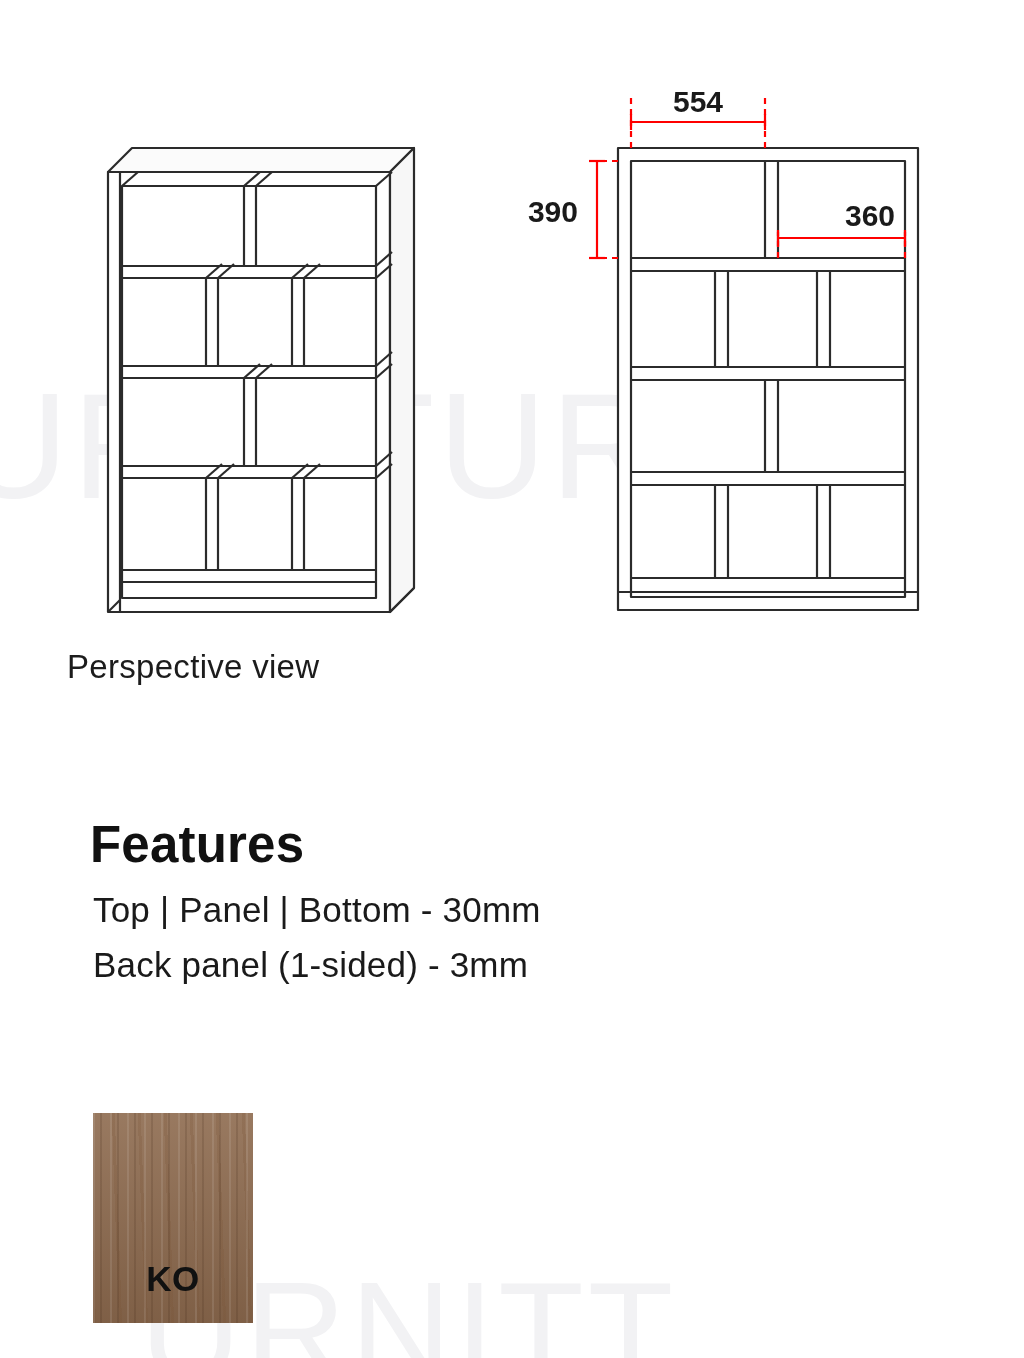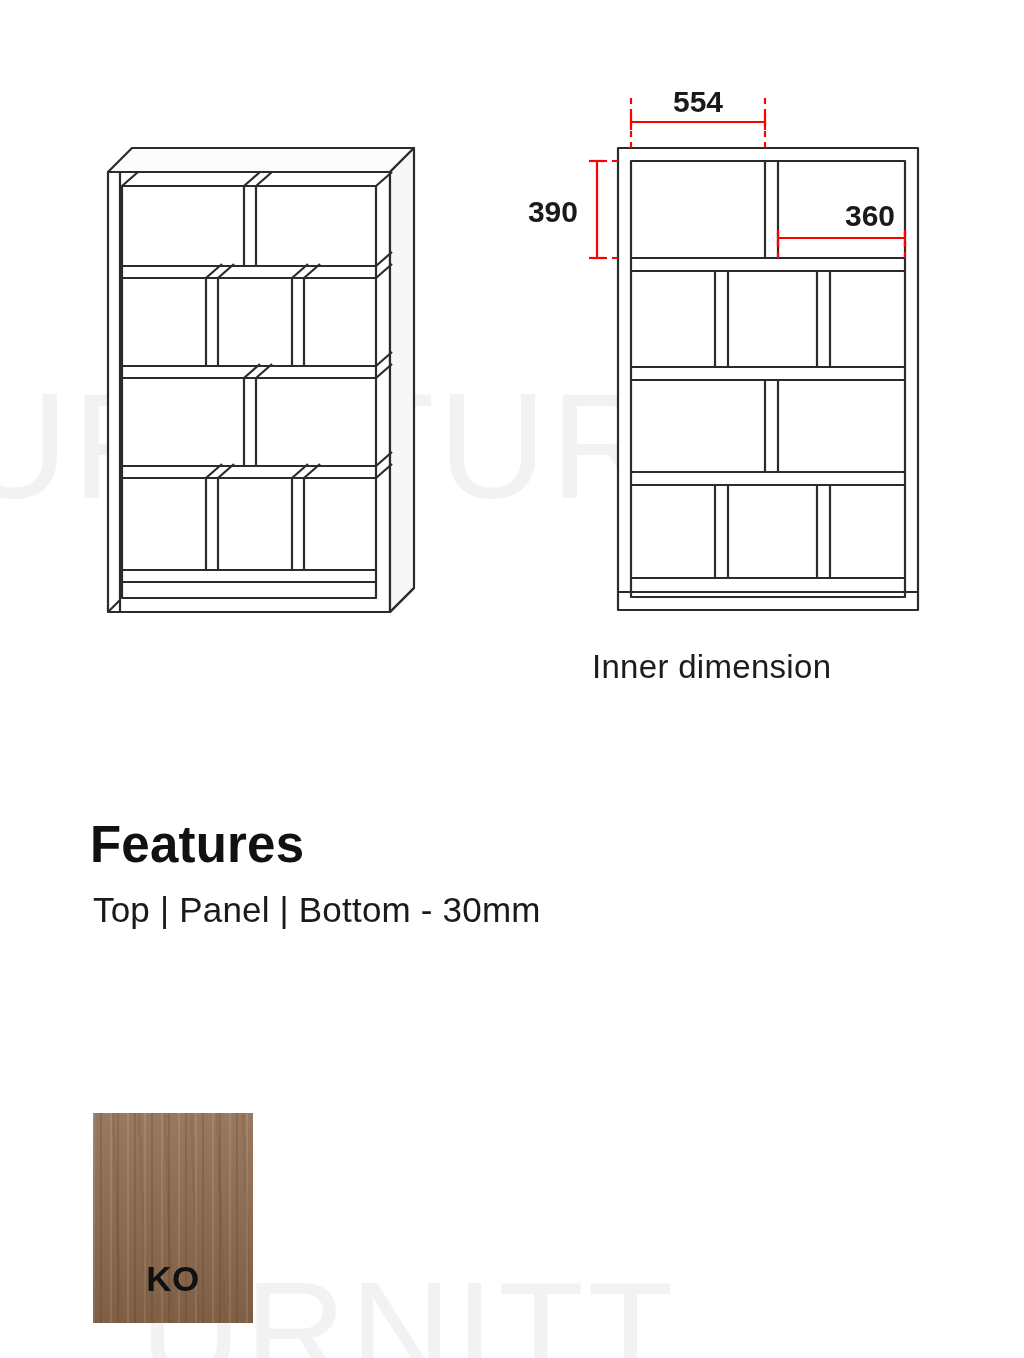--- a/index.html
+++ b/index.html
@@ -269,26 +269,27 @@
       <path d="M278,230 L278,246"></path>
       <path d="M405,230 L405,246"></path>
     </g>
     <g>
       <text class="dim-text" x="198" y="112" text-anchor="middle">554</text>
       <text class="dim-text" x="78" y="222" text-anchor="end">390</text>
       <text class="dim-text" x="370" y="226" text-anchor="middle">360</text>
     </g>
   </svg>
 
-  <div class="caption caption-right">Inner dimension</div>
+  <div class="caption caption-left">Perspective view</div>
 </div>
 
 <div class="features">
   <h2>Features</h2>
   <p>Top | Panel | Bottom - 30mm</p>
+  <p>Back panel (1-sided) - 3mm</p>
 </div>
 
 <div class="swatches">
   <div class="swatch sw-ko">
     <span class="grain"></span>
     <span class="swatch-label">KO</span>
   </div>
 </div>
 
 </body></html>

